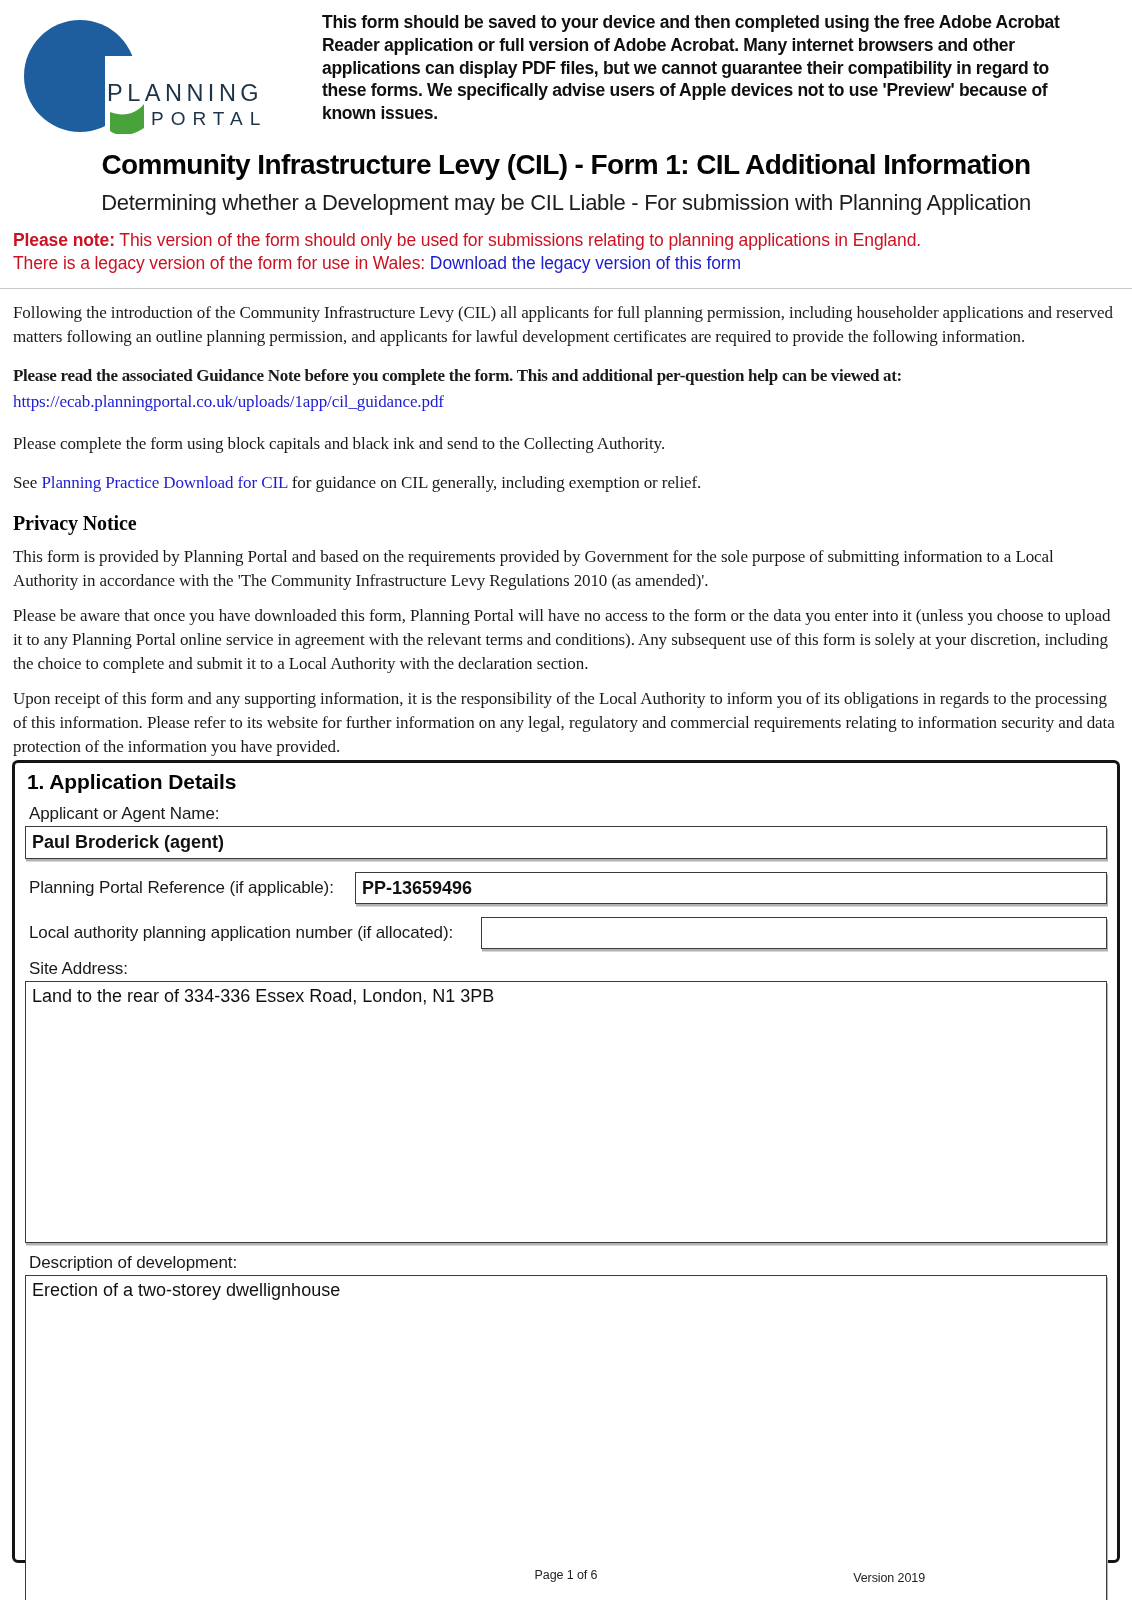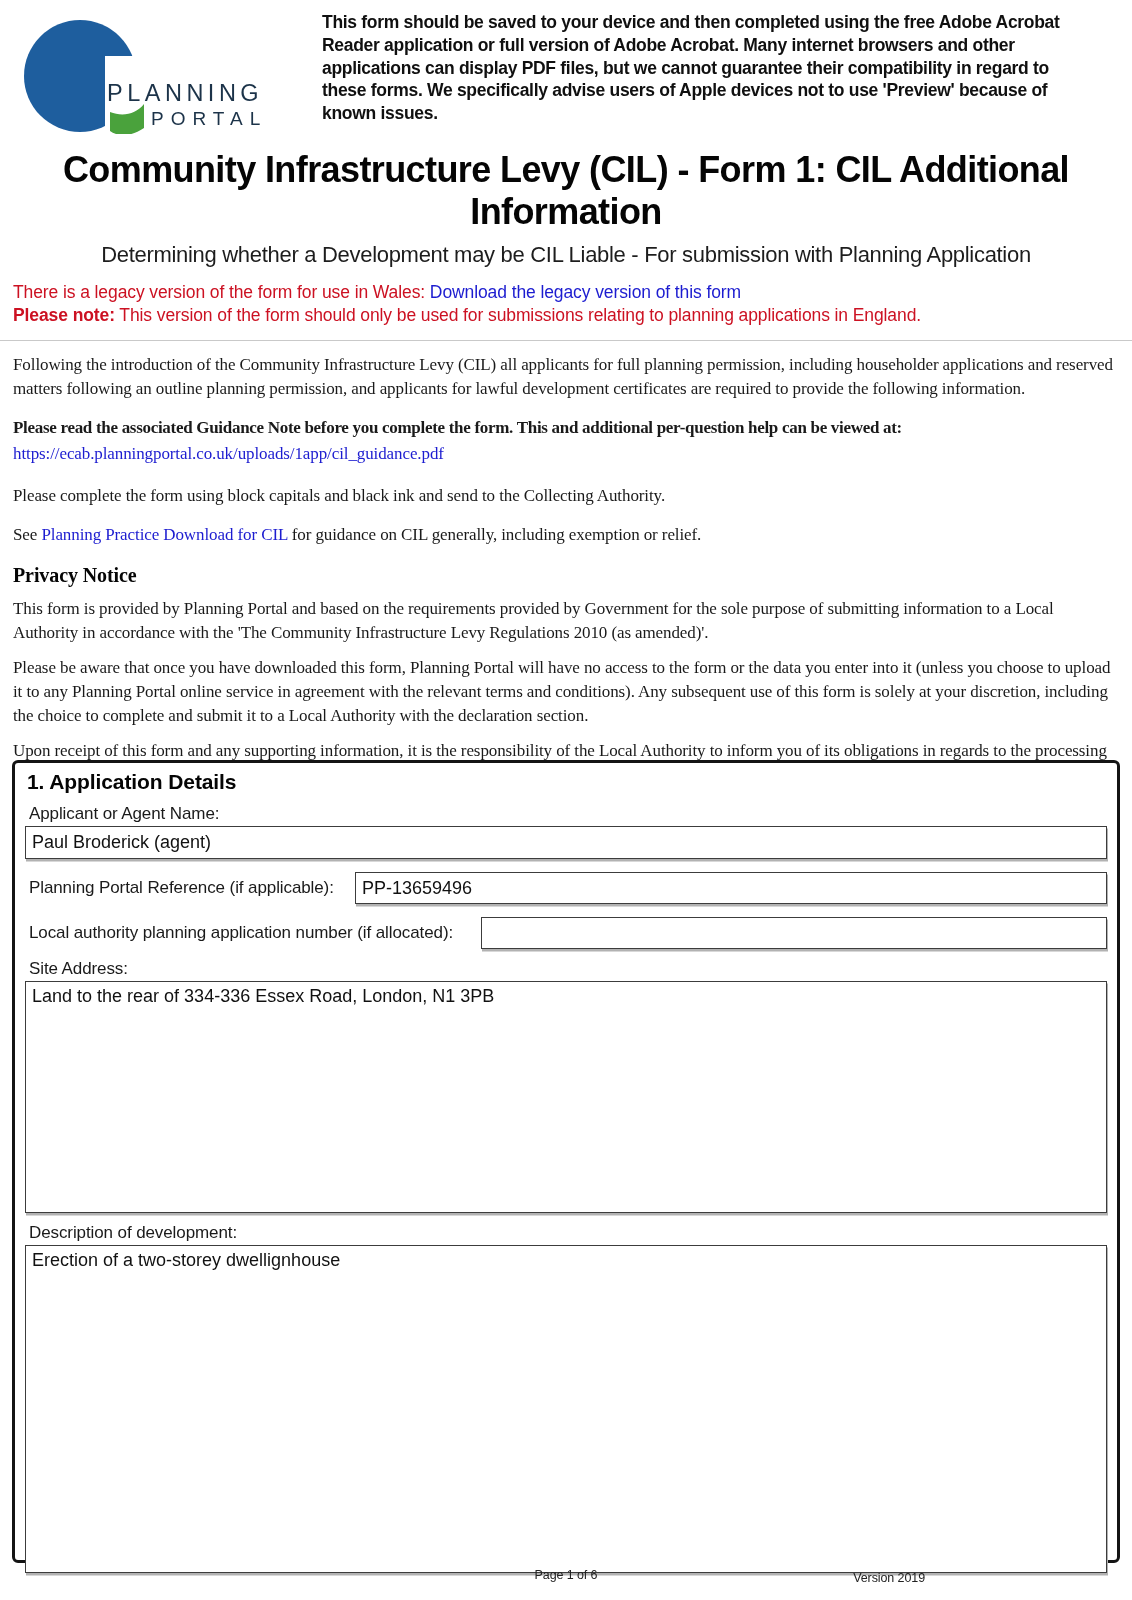--- a/index.html
+++ b/index.html
@@ -14,21 +14,21 @@
   
   .header { display:flex; padding:8px 14px 0 10px; }
   .logo-block { position:relative; width:290px; height:126px; flex:none; }
   .logo-block svg { position:absolute; inset:0; }
   .header-note {
     margin-left:22px; width:774px; padding-top:3px;
     font-weight:bold; font-size:17.5px; line-height:1.3; letter-spacing:-0.3px; color:#101010;
   }
 
   
-  .title { text-align:center; font-size:36px; font-weight:bold; margin-top:15px; letter-spacing:-0.6px; color:#050505; }
+  .title { text-align:center; font-size:28px; font-weight:bold; margin-top:15px; letter-spacing:-0.6px; color:#050505; }
   .subtitle { text-align:center; font-size:22px; font-weight:400; margin-top:9px; color:#1d1d1d; letter-spacing:-0.3px; }
 
   .note-block { margin:13px 13px 0; font-size:17.5px; line-height:1.33; }
   .red-text { color:#cc1122; }
   .red-bold { color:#cc1122; font-weight:bold; }
   .link { color:#1c1cd0; text-decoration:none; cursor:pointer; }
 
   .divider { border:none; border-top:1px solid #c9c9c9; margin:12px 0 0 0; }
 
   .content { margin:0 13px;font-family:Liberation Serif, serif; }
@@ -46,34 +46,34 @@
     border:3px solid #141414; border-radius:6px; background:#fff;
     padding:4px 10px 0 10px;
   }
   .section-heading { font-size:21px; font-weight:bold; margin:3px 0 0 2px; color:#050505; }
   .field-label { display:block; margin:10px 0 0 4px; font-size:17px; }
   .pdf-input {
     display:block; width:100%; height:33px;
     border:1.5px solid #3c3c3c; border-radius:0; background:#fff;
     box-shadow:1px 2.5px 0 #b2b2b2;
     font-family:"Liberation Sans", sans-serif; font-size:18px; color:#111;
-    padding:2px 6px; margin-top:2px; outline:none;
+    padding:2px 6px; margin-top:2px; outline:none;font-weight:bold;
   }
   .field-row { display:flex; align-items:center; margin-top:13px; }
   .field-row .row-label { flex:none; margin:0 0 0 4px; font-size:17px; }
   .row-pp .row-label { width:326px; }
   .row-la .row-label { width:452px; }
   .field-row .pdf-input { flex:1; height:32px; margin-top:0; }
   .pdf-textarea {
     display:block; width:100%; resize:none; overflow:hidden;
     border:1.5px solid #3c3c3c; background:#fff; box-shadow:1px 2.5px 0 #b2b2b2;
     font-family:"Liberation Sans", sans-serif; font-size:18px; color:#111;
     line-height:1.25; padding:3px 6px; margin-top:2px; outline:none;
   }
-  .ta-site { height:232px; }
+  .ta-site { height:262px; }
   .ta-desc { height:328px; }
 
   
   .footer { position:absolute; left:0; right:0; top:1568px; height:26px; font-size:12.5px; color:#222; }
   .footer-page { text-align:center; }
   .footer-version { position:absolute; right:207px; top:3px; }
 </style>
 </head>
 <body>
 
@@ -89,22 +89,22 @@
         <text x="141" y="117" font-size="19" letter-spacing="7" fill="#1c3349" font-family="Liberation Sans, sans-serif">PORTAL</text>
       </svg>
     </div>
     <p class="header-note">This form should be saved to your device and then completed using the free Adobe Acrobat Reader application or full version of Adobe Acrobat. Many internet browsers and other applications can display PDF files, but we cannot guarantee their compatibility in regard to these forms. We specifically advise users of Apple devices not to use 'Preview' because of known issues.</p>
   </div>
 
   <h1 class="title">Community Infrastructure Levy (CIL) - Form 1: CIL Additional Information</h1>
   <div class="subtitle">Determining whether a Development may be CIL Liable - For submission with Planning Application</div>
 
   <div class="note-block">
+    <div><span class="red-bold">Please note:</span><span class="red-text"> This version of the form should only be used for submissions relating to planning applications in England.</span></div>
     <div><span class="red-text">There is a legacy version of the form for use in Wales: </span><a class="link">Download the legacy version of this form</a></div>
-    <div><span class="red-bold">Please note:</span><span class="red-text"> This version of the form should only be used for submissions relating to planning applications in England.</span></div>
   </div>
 
   <hr class="divider">
 
   <div class="content">
     <p class="intro-p">Following the introduction of the Community Infrastructure Levy (CIL) all applicants for full planning permission, including householder applications and reserved matters following an outline planning permission, and applicants for lawful development certificates are required to provide the following information.</p>
     <p class="guidance-bold">Please read the associated Guidance Note before you complete the form. This and additional per-question help can be viewed at:</p>
     <a class="link guidance-url">https://ecab.planningportal.co.uk/uploads/1app/cil_guidance.pdf</a>
     <p class="block-capitals">Please complete the form using block capitals and black ink and send to the Collecting Authority.</p>
     <p class="see-line"><span>See </span><a class="link">Planning Practice Download for CIL</a><span> for guidance on CIL generally, including exemption or relief.</span></p>

